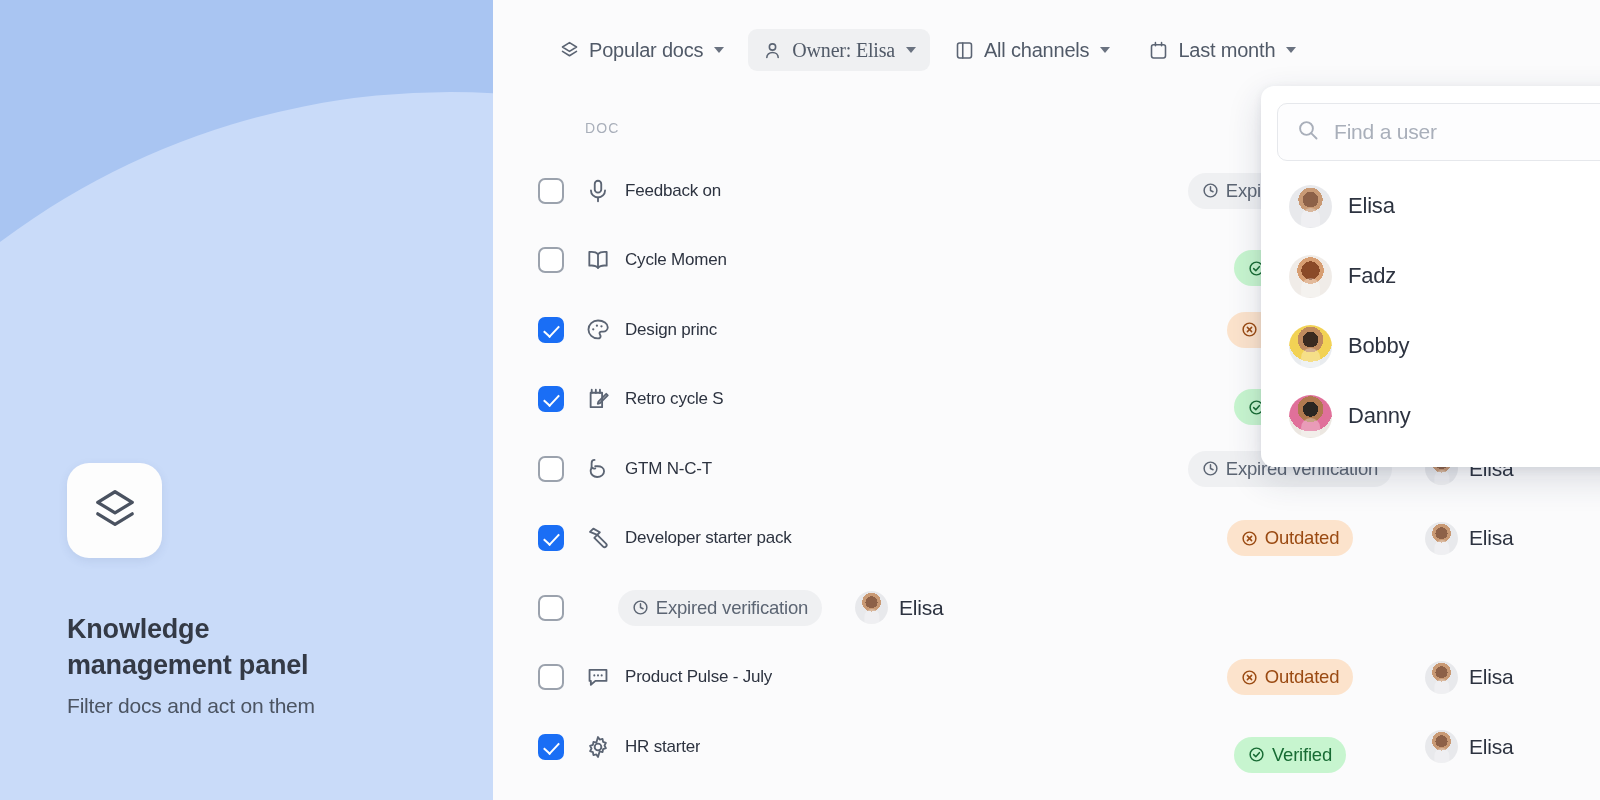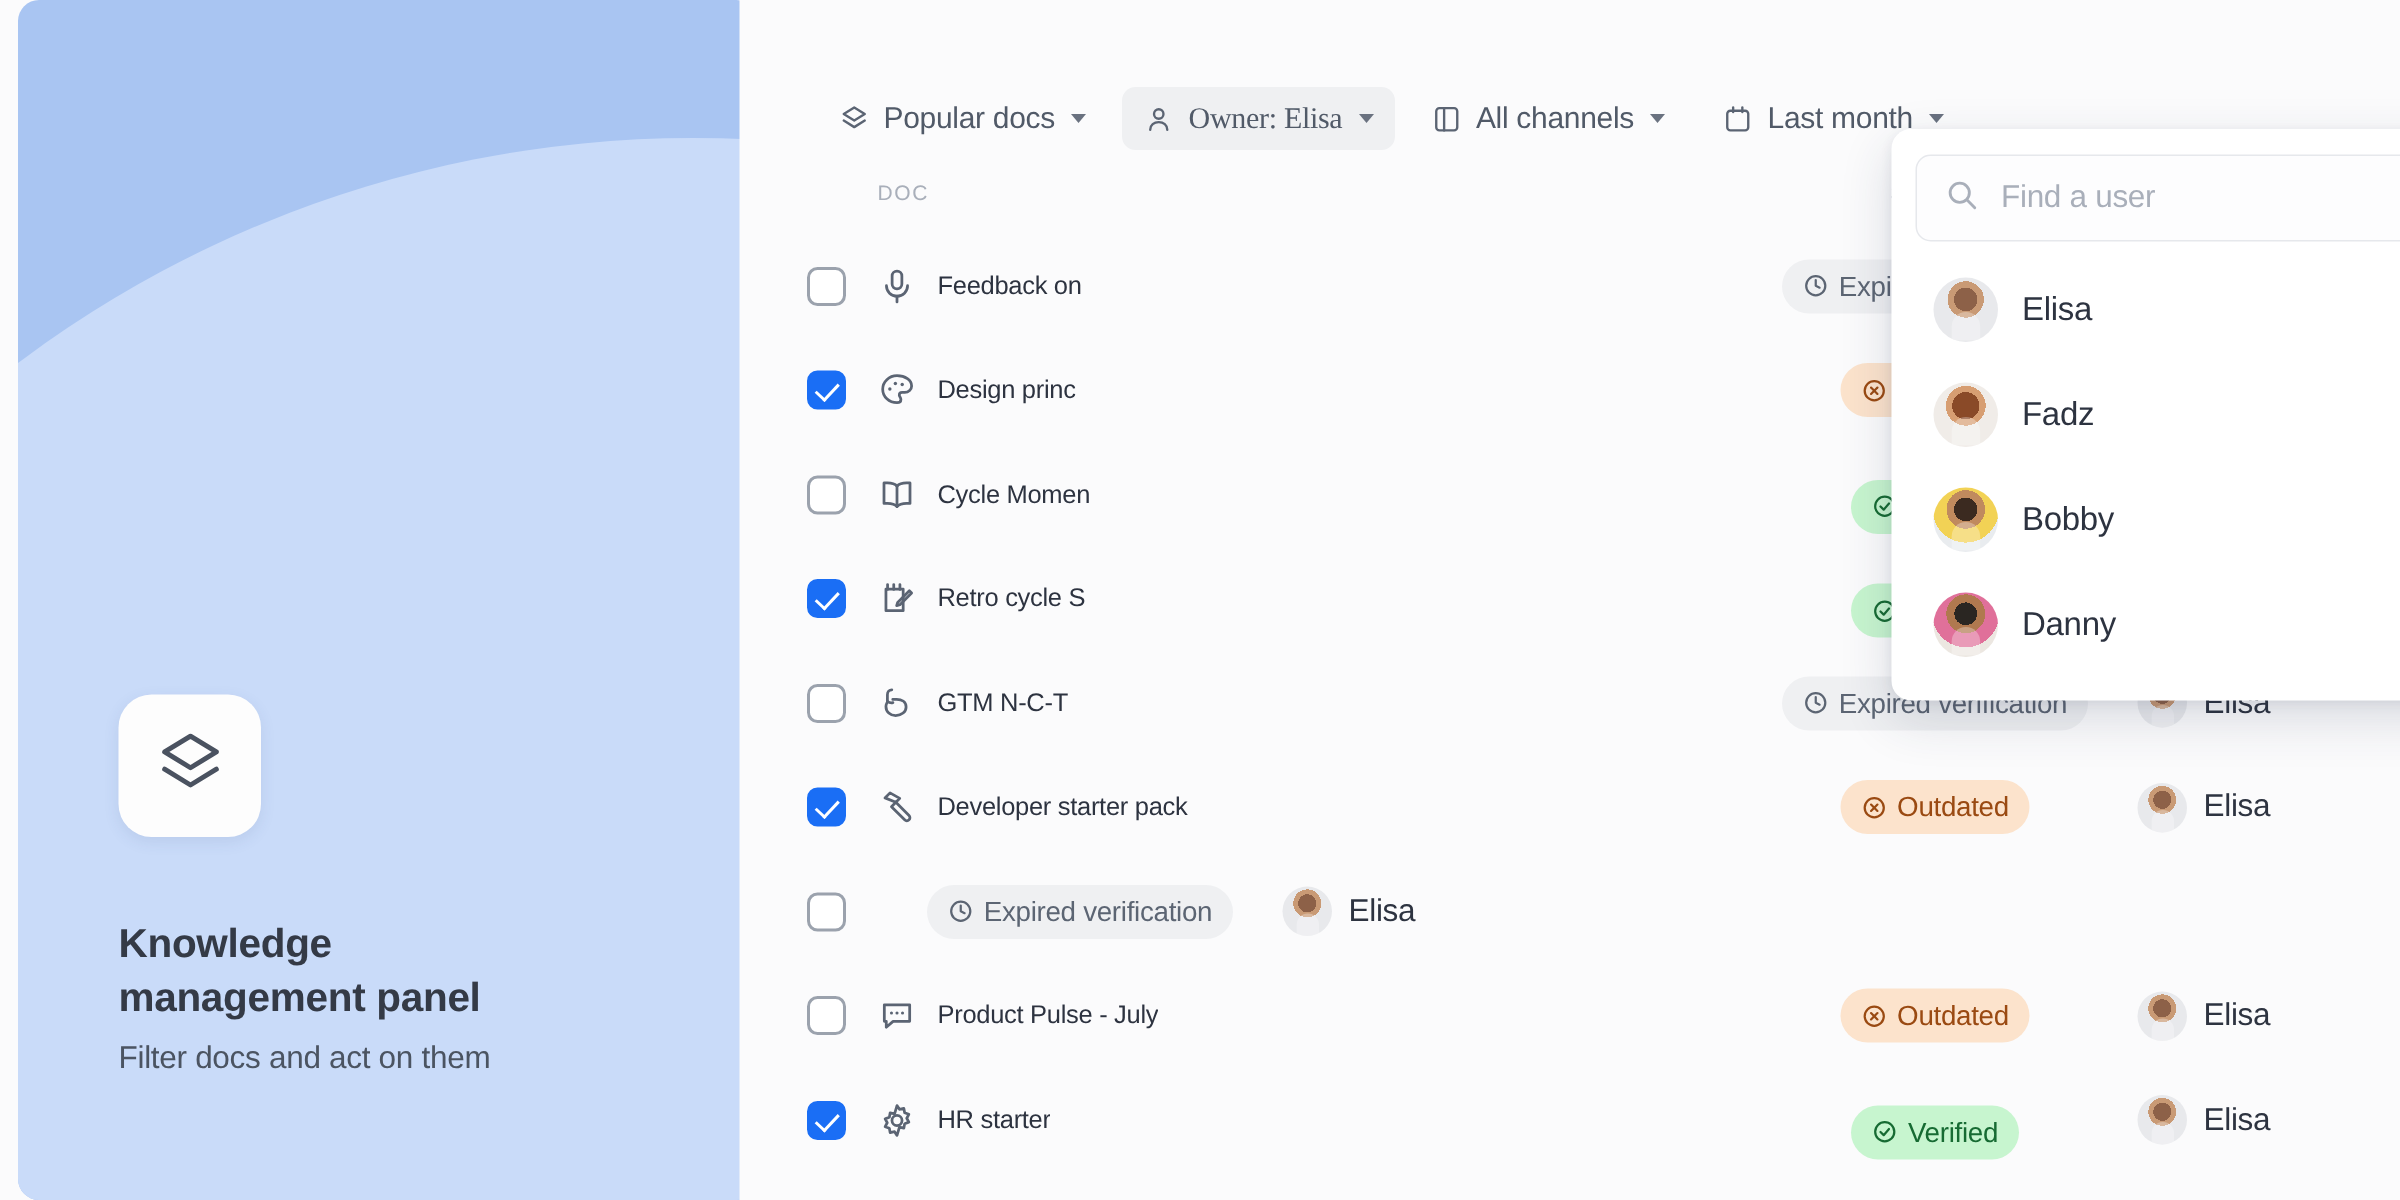--- a/index.html
+++ b/index.html
@@ -7,25 +7,24 @@
   body {
     font-family: "Liberation Sans", sans-serif;
     background: #fbfbfc;
     overflow: hidden;
     position: relative;
   }
 
   
   #left-panel {
     position: absolute;
-    left: 12px; top: 0;
+    left: 0; top: 0;
     width: 493px; height: 800px;
     background: #a9c5f2;
     overflow: hidden;
-    border-radius: 14px;
   }
   #left-arc {
     position: absolute;
     left: -300px;
     top: 92px;
     width: 1500px;
     height: 1500px;
     border-radius: 50%;
     background: #c9dbf9;
   }
@@ -67,21 +66,21 @@
     width: 1107px; height: 800px;
     background: #fbfbfc;
   }
 
   
   #toolbar {
     position: absolute;
     left: 0; top: 0;
     height: 100px;
     display: flex;
-    align-items: flex-end;
+    align-items: center;
     padding-left: 52px;
     gap: 10px;
   }
   .filter-chip {
     display: flex;
     align-items: center;
     gap: 9px;
     height: 42px;
     padding: 0 14px;
     border-radius: 9px;
@@ -352,20 +351,52 @@
             </span></div>
           <div class="col-owner">
             <div class="owner-cell">
               <span class="avatar elisa"></span>
               <span class="owner-name">Elisa</span>
             </div>
           </div>
         </div>
         <div class="trow">
           <div class="col-check">
+            <div class="checkbox"></div>
+          </div>
+          <div class="col-doc">
+            <div class="doc-cell">
+              <span class="doc-icon">
+                <svg width="26" height="26" viewBox="0 0 24 24" fill="none" stroke="#5b6473" stroke-width="1.7" stroke-linecap="round" stroke-linejoin="round">
+                  <path d="M12 6.5C10.5 4.8 7.8 4.2 4 4.6v12.6c3.8-.4 6.5.2 8 1.9"></path>
+                  <path d="M12 6.5c1.5-1.7 4.2-2.3 8-1.9v12.6c-3.8-.4-6.5.2-8 1.9"></path>
+                  <line x1="12" y1="6.5" x2="12" y2="19.1"></line>
+                </svg>
+              </span>
+              <span class="doc-title">Cycle Momen</span>
+            </div>
+          </div>
+          <div class="col-status"><span class="badge verified">
+              <span class="badge-icon">
+                <svg width="17" height="17" viewBox="0 0 24 24" fill="none" stroke="#176b33" stroke-width="2.1" stroke-linecap="round" stroke-linejoin="round">
+                  <circle cx="12" cy="12" r="9"></circle>
+                  <polyline points="8,12.2 11,15.2 16,9.4"></polyline>
+                </svg>
+              </span>
+              <span>Verified</span>
+            </span></div>
+          <div class="col-owner">
+            <div class="owner-cell">
+              <span class="avatar elisa"></span>
+              <span class="owner-name">Elisa</span>
+            </div>
+          </div>
+        </div>
+        <div class="trow">
+          <div class="col-check">
             <div class="checkbox checked"></div>
           </div>
           <div class="col-doc">
             <div class="doc-cell">
               <span class="doc-icon">
                 <svg width="26" height="26" viewBox="0 0 24 24" fill="none" stroke="#5b6473" stroke-width="1.7" stroke-linecap="round" stroke-linejoin="round">
                   <path d="M12 3.2c-4.9 0-8.8 3.7-8.8 8.3 0 4.6 3.9 8.3 8.8 8.3 1.5 0 2.4-.9 2.4-2 0-1.2-1-1.7-1-2.7 0-.9.8-1.6 1.8-1.6h1.6c2.3 0 4.2-1.8 4.2-4 0-3.5-3.9-6.3-9-6.3z"></path>
                   <circle cx="7.6" cy="11.4" r="1.05" fill="#5b6473" stroke="none"></circle>
                   <circle cx="11" cy="8" r="1.05" fill="#5b6473" stroke="none"></circle>
                   <circle cx="15.2" cy="8.6" r="1.05" fill="#5b6473" stroke="none"></circle>
@@ -376,52 +407,20 @@
           </div>
           <div class="col-status"><span class="badge outdated">
               <span class="badge-icon">
                 <svg width="17" height="17" viewBox="0 0 24 24" fill="none" stroke="#9a4a12" stroke-width="2.1" stroke-linecap="round" stroke-linejoin="round">
                   <circle cx="12" cy="12" r="9"></circle>
                   <line x1="9" y1="9" x2="15" y2="15"></line>
                   <line x1="15" y1="9" x2="9" y2="15"></line>
                 </svg>
               </span>
               <span>Outdated</span>
-            </span></div>
-          <div class="col-owner">
-            <div class="owner-cell">
-              <span class="avatar elisa"></span>
-              <span class="owner-name">Elisa</span>
-            </div>
-          </div>
-        </div>
-        <div class="trow">
-          <div class="col-check">
-            <div class="checkbox"></div>
-          </div>
-          <div class="col-doc">
-            <div class="doc-cell">
-              <span class="doc-icon">
-                <svg width="26" height="26" viewBox="0 0 24 24" fill="none" stroke="#5b6473" stroke-width="1.7" stroke-linecap="round" stroke-linejoin="round">
-                  <path d="M12 6.5C10.5 4.8 7.8 4.2 4 4.6v12.6c3.8-.4 6.5.2 8 1.9"></path>
-                  <path d="M12 6.5c1.5-1.7 4.2-2.3 8-1.9v12.6c-3.8-.4-6.5.2-8 1.9"></path>
-                  <line x1="12" y1="6.5" x2="12" y2="19.1"></line>
-                </svg>
-              </span>
-              <span class="doc-title">Cycle Momen</span>
-            </div>
-          </div>
-          <div class="col-status"><span class="badge verified">
-              <span class="badge-icon">
-                <svg width="17" height="17" viewBox="0 0 24 24" fill="none" stroke="#176b33" stroke-width="2.1" stroke-linecap="round" stroke-linejoin="round">
-                  <circle cx="12" cy="12" r="9"></circle>
-                  <polyline points="8,12.2 11,15.2 16,9.4"></polyline>
-                </svg>
-              </span>
-              <span>Verified</span>
             </span></div>
           <div class="col-owner">
             <div class="owner-cell">
               <span class="avatar elisa"></span>
               <span class="owner-name">Elisa</span>
             </div>
           </div>
         </div>
         <div class="trow">
           <div class="col-check">

